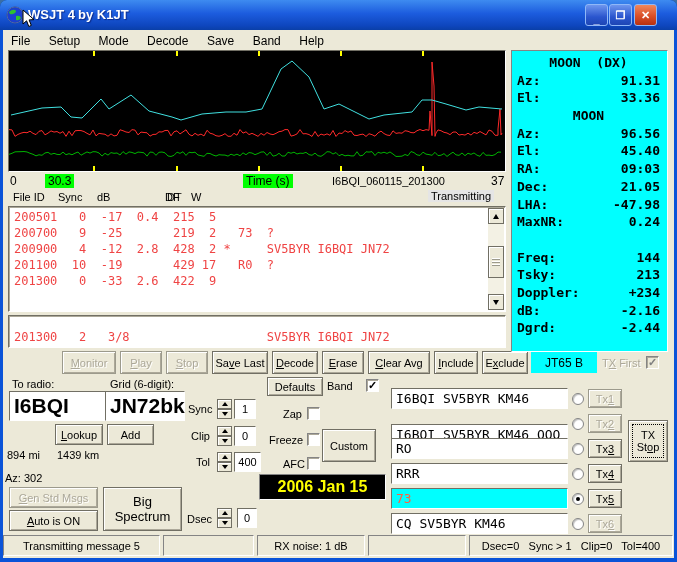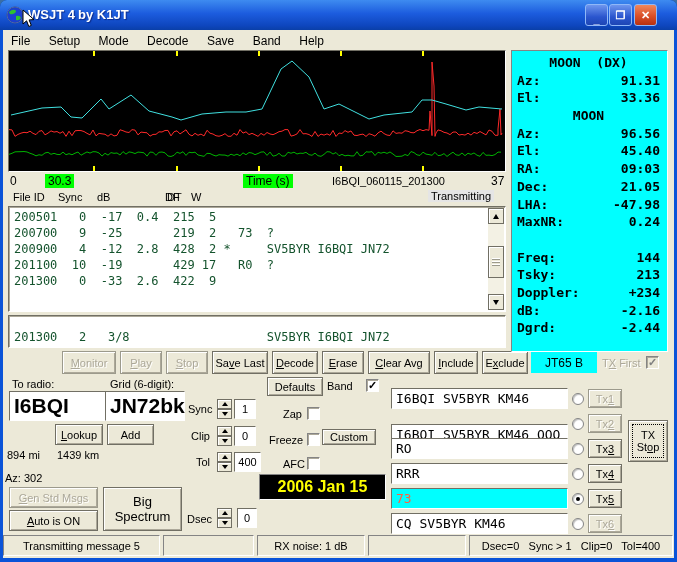--- a/index.html
+++ b/index.html
@@ -16,21 +16,21 @@
   .winbtn.close{background:linear-gradient(to bottom,#F0885C 0%,#DA4F28 55%,#B83010 100%);}
   .client{position:absolute;left:3px;top:30px;width:671px;height:528px;background:#ECE9D8;}
   .menu-item{display:inline-block;padding:2px 7px;font-size:12px;color:#000;}
   .graph-box{position:absolute;left:8px;top:50px;width:498px;height:122px;box-sizing:border-box;
     border:1px solid;border-color:#716F64 #FFF #FFF #716F64;background:#000;}
   .lbl{position:absolute;font-size:11px;color:#000;}
   .hl-green{background:#00FF00;padding:0 3px;}
   .hl-yellow{background:#e5e5e5;padding:0 3px;}
   .txtbox{position:absolute;box-sizing:border-box;background:#FFF;border:1px solid;
     border-color:#716F64 #FFF #FFF #716F64;box-shadow:inset 1px 1px 0 #ACA899;}
-  .drow{white-space:pre;font:12px "DejaVu Sans Mono",monospace;line-height:16px;color:#14532d;}
+  .drow{white-space:pre;font:12px "DejaVu Sans Mono",monospace;line-height:16px;color:#ef4444;}
   .btn{position:absolute;box-sizing:border-box;background:#ECE9D8;border:1px solid #716F64;
     box-shadow:inset 1px 1px 0 #FFFFFF,inset -1px -1px 0 #ACA899;
     display:flex;align-items:center;justify-content:center;font-size:11px;color:#000;text-align:center;}
   .btn.dis{color:#ACA899;text-shadow:1px 1px 0 #fff;border-color:#9C9A8C;}
   .cb{position:absolute;width:13px;height:13px;box-sizing:border-box;background:#fff;border:1px solid;
     border-color:#848484 #FFF #FFF #848484;box-shadow:inset 1px 1px 0 #ACA899;
     font-size:11px;line-height:11px;text-align:center;font-weight:bold;}
   .rad{position:absolute;width:12px;height:12px;box-sizing:border-box;border-radius:50%;background:#fff;
     border:1px solid #848484;box-shadow:inset 1px 1px 1px #c0c0c0;}
   .rad.sel::after{content:"";position:absolute;left:3px;top:3px;width:4px;height:4px;border-radius:50%;background:#000;}
@@ -274,21 +274,21 @@
     </div>
   <div class="vbox" style="left:234px;top:452px;width:27px;height:20px;">400</div>
 
   <div class="btn" style="left:267px;top:377px;width:56px;height:19px;">Defaults</div>
   <span class="lbl" style="left:327px;top:380px;">Band</span>
   <div class="cb" style="left:366px;top:379px;">✓</div>
   <span class="lbl" style="left:283px;top:408px;">Zap</span>
   <div class="cb" style="left:307px;top:407px;"></div>
   <span class="lbl" style="left:269px;top:434px;">Freeze</span>
   <div class="cb" style="left:307px;top:433px;"></div>
-  <div class="btn" style="left:322px;top:429px;width:54px;height:16px;">Custom</div>
+  <div class="btn" style="left:322px;top:429px;width:54px;height:33px;">Custom</div>
   <span class="lbl" style="left:283px;top:458px;">AFC</span>
   <div class="cb" style="left:307px;top:457px;"></div>
 
   <div class="btn dis" style="left:9px;top:487px;width:89px;height:21px;"><u>G</u>en Std Msgs</div>
   <div class="btn" style="left:9px;top:510px;width:89px;height:21px;"><u>A</u>uto is ON</div>
   <div class="btn" style="left:103px;top:487px;width:79px;height:44px;font-size:13px;">
     <div>
         <div>Big</div>
         <div>Spectrum</div>
       </div>

